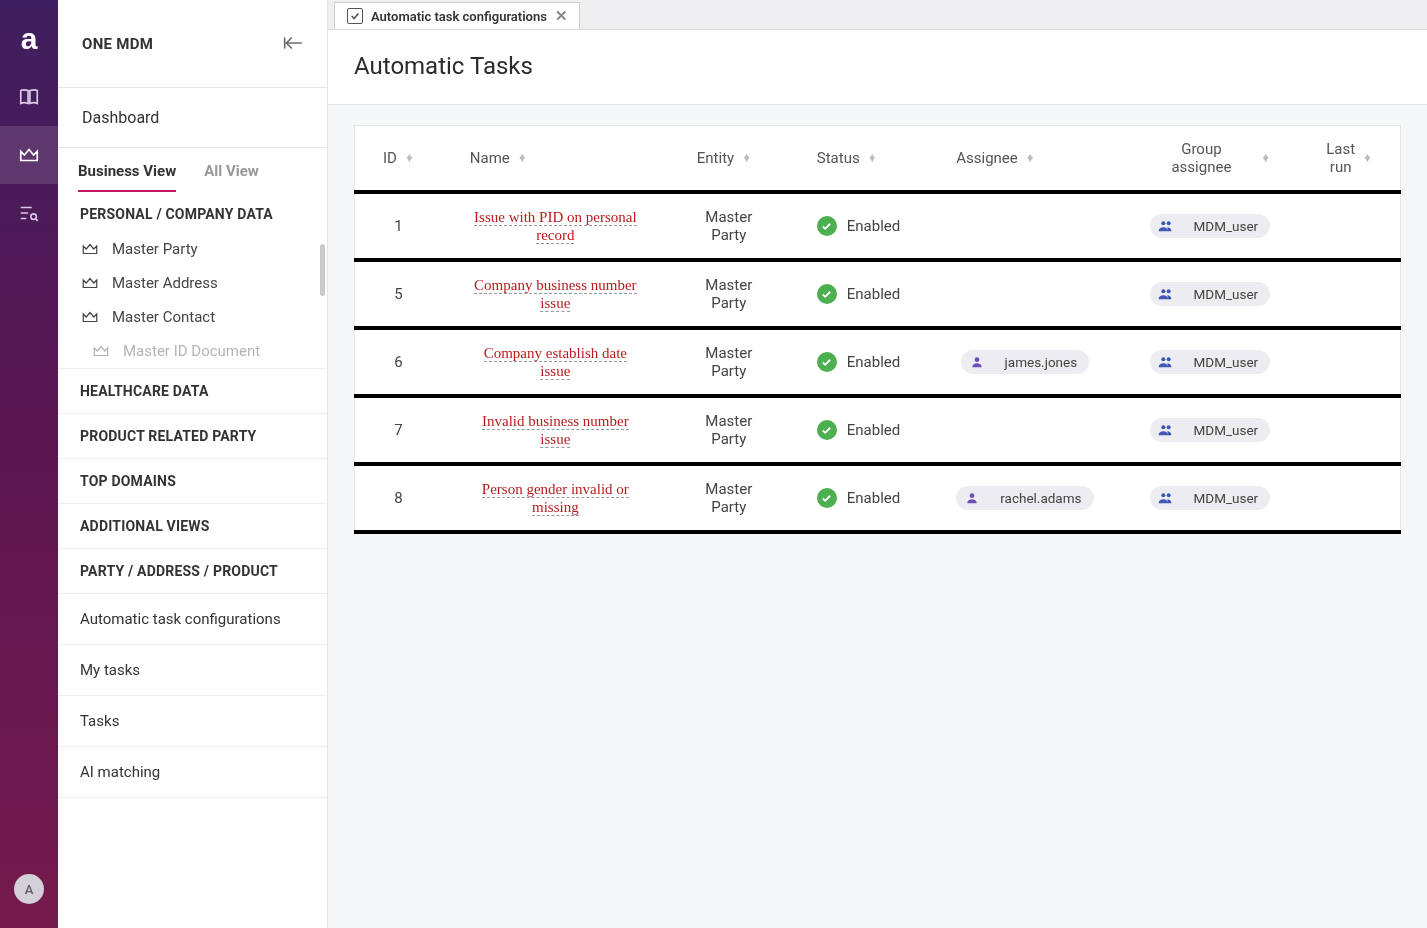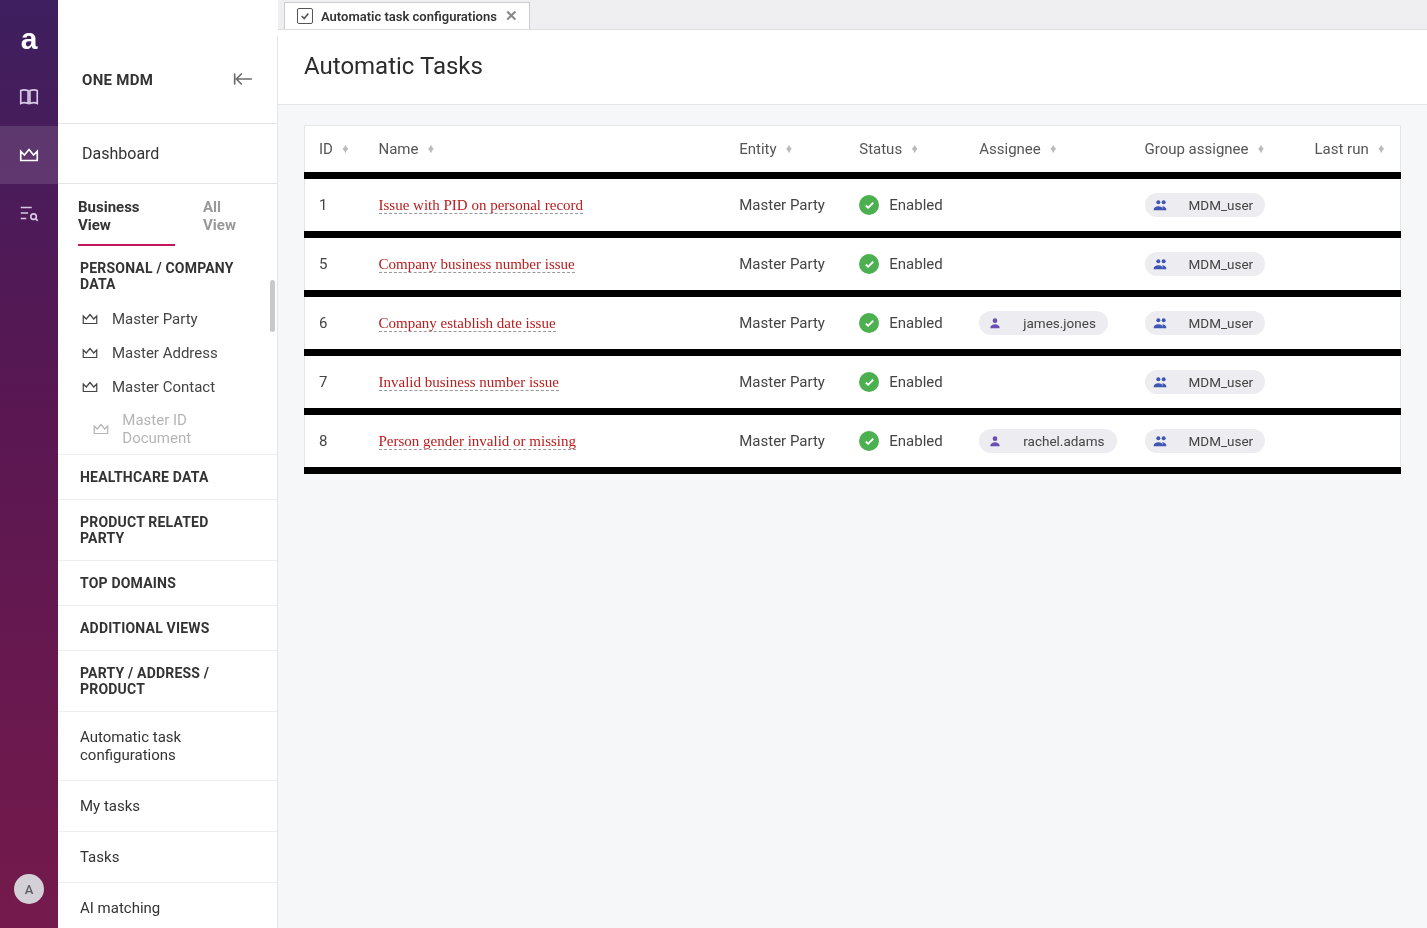--- a/index.html
+++ b/index.html
@@ -7,21 +7,21 @@
 .app { display: flex; height: 928px; width: 1427px; }
 
 
 .iconrail { width: 58px; background: linear-gradient(180deg, #3e1f5f 0%, #5a1752 45%, #751a4c 100%); display: flex; flex-direction: column; align-items: center; padding-top: 10px; position: relative; }
 .iconrail .rail-item { width: 58px; height: 58px; display: flex; align-items: center; justify-content: center; color: #d9c9e6; cursor: pointer; }
 .iconrail .rail-item.active { background: rgba(255,255,255,0.12); color: #fff; }
 .iconrail .avatar { position: absolute; bottom: 24px; width: 30px; height: 30px; border-radius: 50%; background: #d3d0d8; color: #5f5c65; display: flex; align-items: center; justify-content: center; font-size: 13px; font-weight: 500; }
 .rail-logo { font-size: 30px; font-weight: 700; color: #fff; font-family: Arial, sans-serif; }
 
 
-.sidebar { width: 220px; background: #fff; border-right: 1px solid #e5e5e5; display: flex; flex-direction: column; position: relative; margin-top: 36px; }
+.sidebar { width: 270px; background: #fff; border-right: 1px solid #e5e5e5; display: flex; flex-direction: column; position: relative; }
 .sidebar-header { height: 88px; padding: 0 24px; display: flex; align-items: center; justify-content: space-between; border-bottom: 1px solid #e5e5e5; }
 .sidebar-header .title { font-size: 15px; font-weight: 700; color: #333; letter-spacing: 0.3px; }
 .sidebar-header .back { color: #6c6c6c; cursor: pointer; font-size: 18px; }
 .dashboard-link { padding: 20px 24px; font-size: 16px; color: #333; border-bottom: 1px solid #e5e5e5; cursor: pointer; }
 .view-tabs { display: flex; padding: 14px 20px 0 20px; gap: 28px; }
 .view-tab { font-size: 15px; font-weight: 700; color: #999; cursor: pointer; padding-bottom: 10px; }
 .view-tab.active { color: #333; border-bottom: 2px solid #c2185b; }
 .section-list { flex: 1; overflow-y: auto; position: relative; }
 .section-title { padding: 14px 22px; font-size: 14px; font-weight: 700; color: #333; letter-spacing: 0.2px; border-bottom: 1px solid #eee; cursor: pointer; }
 .section-item-list { padding: 4px 0 0 0; }
@@ -37,21 +37,21 @@
 .tabbar { height: 30px; background: #efeff1; display: flex; align-items: stretch; border-bottom: 1px solid #ddd; }
 .tab { display: flex; align-items: center; gap: 8px; padding: 0 12px; background: #fff; border: 1px solid #ccc; border-bottom: none; font-size: 13px; font-weight: 600; color: #333; margin-left: 6px; margin-top: 2px; }
 .tab .tab-icon { width:16px; height:16px; border:1.5px solid #555; border-radius:2px; display:flex; align-items:center; justify-content:center; }
 .tab .tab-icon svg { width:10px; height:10px; }
 .tab .close { color:#888; cursor:pointer; font-size:15px; }
 .page-title-bar { background:#fff; padding:22px 26px 24px 26px; border-bottom:1px solid #e5e5e5; }
 .page-title { font-size:24px; font-weight:400; color:#2c2c2c; }
 
 .table-wrap { padding: 20px 26px; }
 .data-table { width: 100%; background:#fff; border:1px solid #e5e5e5; border-collapse: collapse; }
-.data-table th, .data-table td { text-align:left; padding: 14px 14px; border-bottom:7px solid #000000; font-size:15px; color:#444; vertical-align: middle; }
+.data-table th, .data-table td { text-align:center; padding: 14px 28px; border-bottom:4px solid #000000; font-size:15px; color:#444; vertical-align: middle; }
 .data-table th { font-weight:400; color:#555; }
 .th-inner { display:flex; align-items:center; gap:8px; }
 .sort-caret { display:inline-flex; flex-direction:column; line-height:3px; color:#bbb; font-size:9px; }
 .cell-link { color:#b91c1c; text-decoration: none; border-bottom: 1px dashed #999; padding-bottom: 0px; cursor:pointer;font-family:Liberation Serif, serif; }
 .status-cell { display:flex; align-items:center; gap:10px; }
 .status-dot { width:20px; height:20px; border-radius:50%; background:#4caf50; display:flex; align-items:center; justify-content:center; }
 .status-dot svg { width:11px; height:11px; }
 .chip { display:inline-flex; align-items:center; gap:20px; background:#ececf1; border-radius: 14px; padding: 4px 12px 4px 8px; font-size:13.5px; color:#444; }
 .chip .chip-icon { width:16px; height:16px; display:flex; align-items:center; justify-content:center; }
 .chip.user .chip-icon { color:#6b4fb5; }

